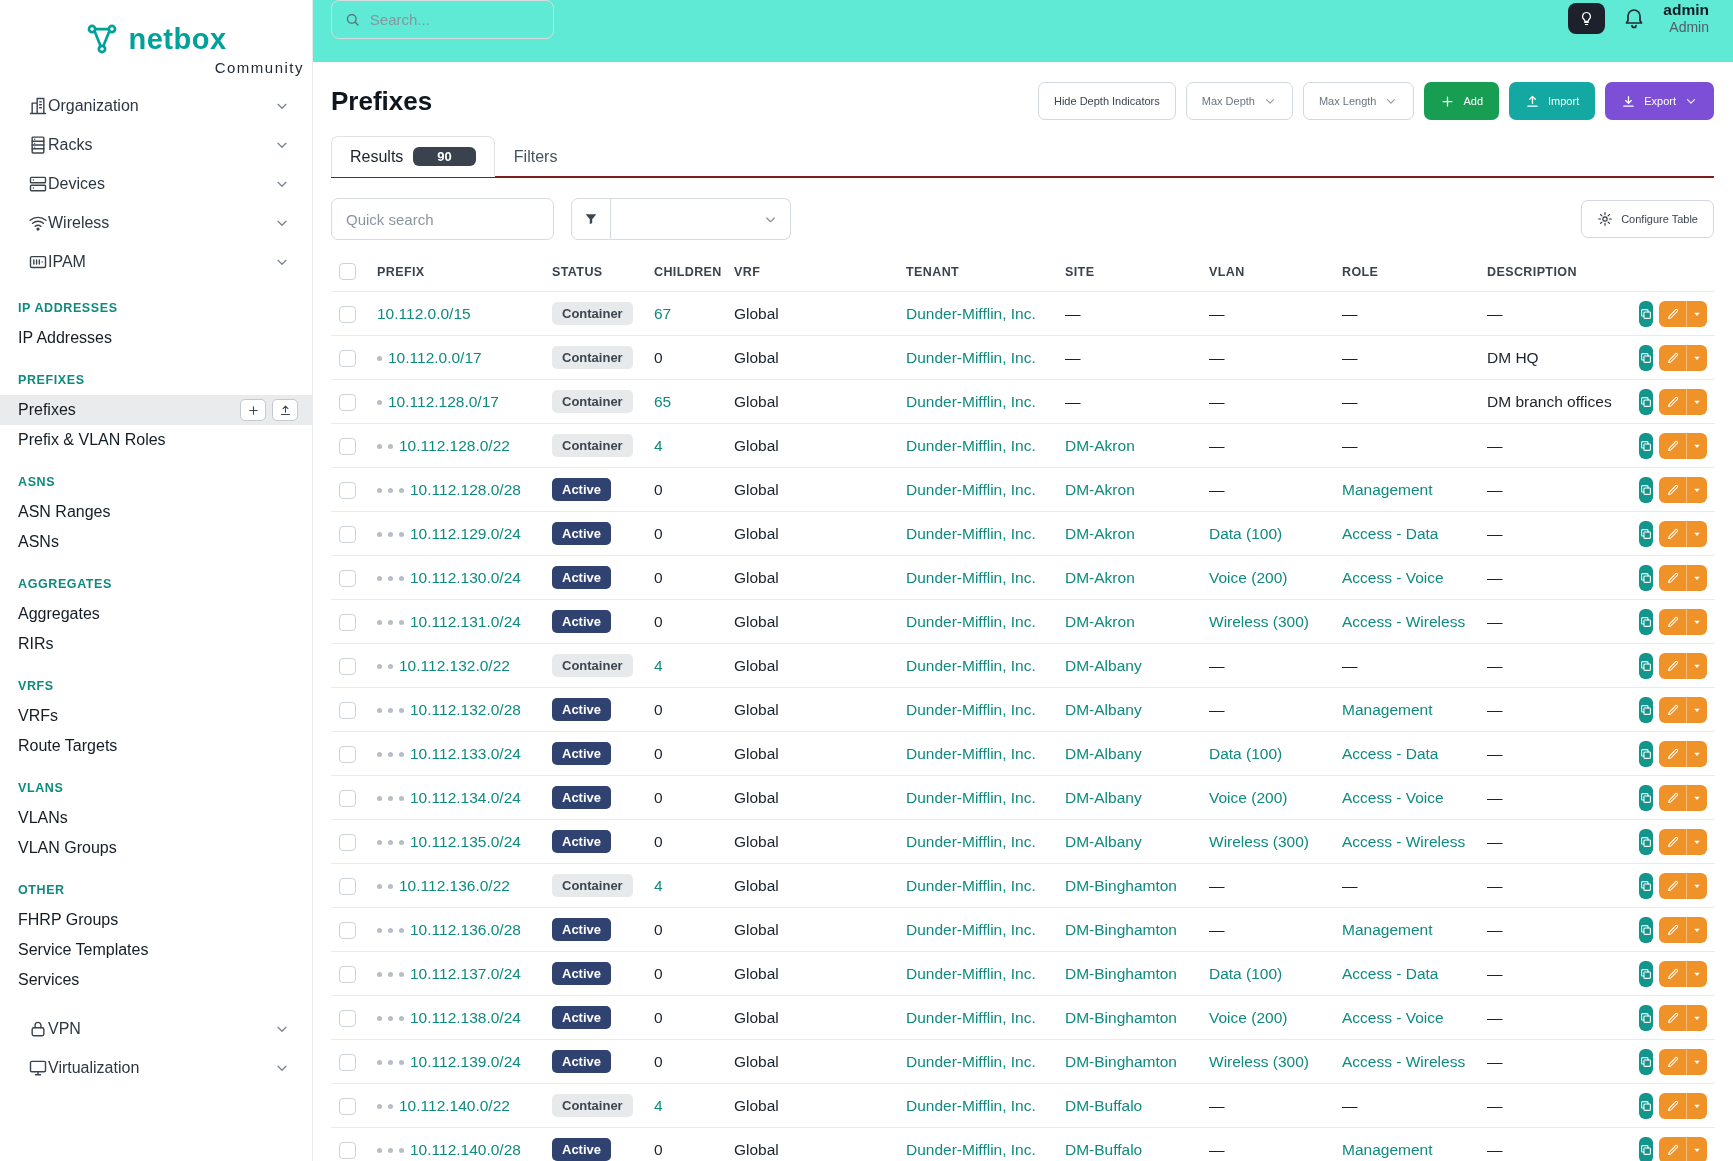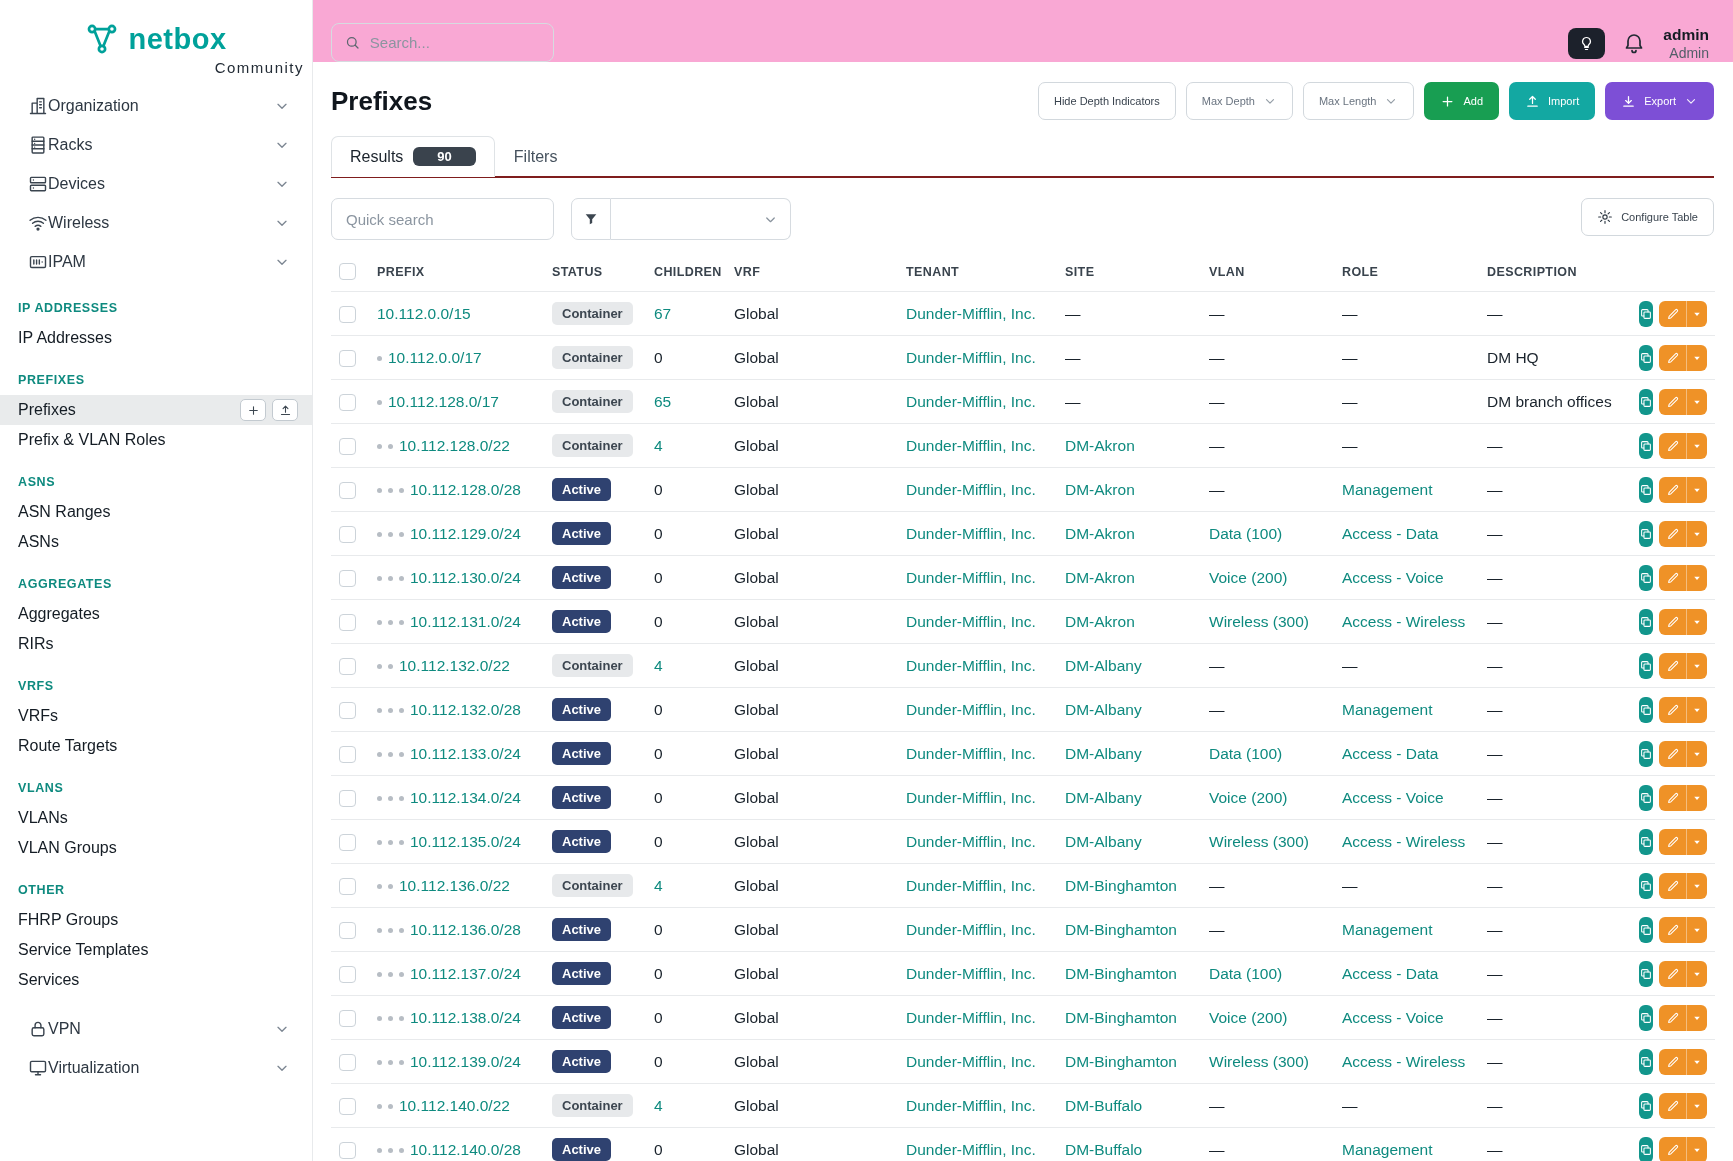--- a/index.html
+++ b/index.html
@@ -23,21 +23,21 @@
   .sub-item.active{background:#e9ebec}
   .mini-actions{margin-left:auto;display:flex;gap:6px}
   .mini-btn{width:26px;height:22px;border:1px solid #c3cad0;border-radius:5px;background:#fff;display:flex;align-items:center;justify-content:center;color:#3c4650;cursor:pointer}
   .mini-btn .icon{width:13px;height:13px}
   .bottom-group{margin-top:14px}
   .icon{display:inline-flex}
   .icon svg{width:100%;height:100%;display:block}
 
   
   .main{flex:1;display:flex;flex-direction:column;height:100%;overflow:hidden}
-  .topbar{height:62px;min-height:62px;display:flex;align-items:flex-end;padding:0 24px 0 18px;background:#f9a8d4}
+  .topbar{height:62px;min-height:62px;display:flex;align-items:flex-start;padding:0 24px 0 18px;background:#5eead4}
   .search-box{display:flex;align-items:center;gap:10px;width:223px;height:39px;border:1px solid #d6dbe0;border-radius:8px;padding:0 13px;color:#7e8893}
   .search-box .icon{width:17px;height:17px;color:#5c666f}
   .search-box input{border:none;outline:none;font-size:15px;width:100%;color:#333;background:transparent;font-family:inherit}
   .search-box input::placeholder{color:#8b95a0}
   .topbar-right{margin-left:auto;display:flex;align-items:center;gap:17px}
   .bulb-btn{width:37px;height:31px;border-radius:8px;background:#1c212b;color:#fff;display:flex;align-items:center;justify-content:center;border:none;cursor:pointer}
   .bulb-btn .icon{width:17px;height:17px}
   .bell-btn{background:none;border:none;color:#222a33;cursor:pointer}
   .bell-btn .icon{width:24px;height:24px}
   .user-block{text-align:right;line-height:1.25}
@@ -59,21 +59,21 @@
   .btn-import{background:var(--import-teal,#13a8a2);color:#fff}
   .btn-export{background:var(--export-purple,#7d4fd6);color:#fff}
 
   
   .tabs{display:flex;margin-top:16px;border-bottom:2px solid #7f1d1d;align-items:flex-end}
   .tab{display:flex;align-items:center;gap:10px;padding:10px 18px;font-size:16px;color:#46525e;border:1px solid transparent;border-radius:7px 7px 0 0;margin-bottom:-1px;cursor:pointer}
   .tab.active{background:#fff;border-color:#dfe3e6;border-bottom-color:#fff;color:#1a222b}
   .tab-badge{background:#3a434d;color:#fff;font-size:13px;border-radius:6px;padding:2px 24px;font-weight:700}
 
   
-  .table-controls{display:flex;margin-top:20px}
+  .table-controls{display:flex;align-items:center;margin-top:20px}
   .quick-search{width:223px;height:42px;border:1px solid #d6dbe0;border-radius:7px;padding:0 14px;font-size:15px;color:#333;font-family:inherit;outline:none}
   .quick-search::placeholder{color:#8b95a0}
   .filter-group{display:flex;margin-left:17px;height:42px}
   .filter-btn{width:40px;border:1px solid #d6dbe0;border-radius:7px 0 0 7px;background:#fff;display:flex;align-items:center;justify-content:center;color:#3c4650;cursor:pointer}
   .filter-btn .icon{width:16px;height:16px}
   .filter-select{width:180px;border:1px solid #d6dbe0;border-left:none;border-radius:0 7px 7px 0;background:#fff;display:flex;align-items:center;justify-content:flex-end;padding:0 12px;color:#8a949e;cursor:pointer}
   .filter-select .icon{width:15px;height:15px}
   .configure-btn{margin-left:auto}
   .configure-btn .icon{width:16px;height:16px;color:#2d3742}
 

